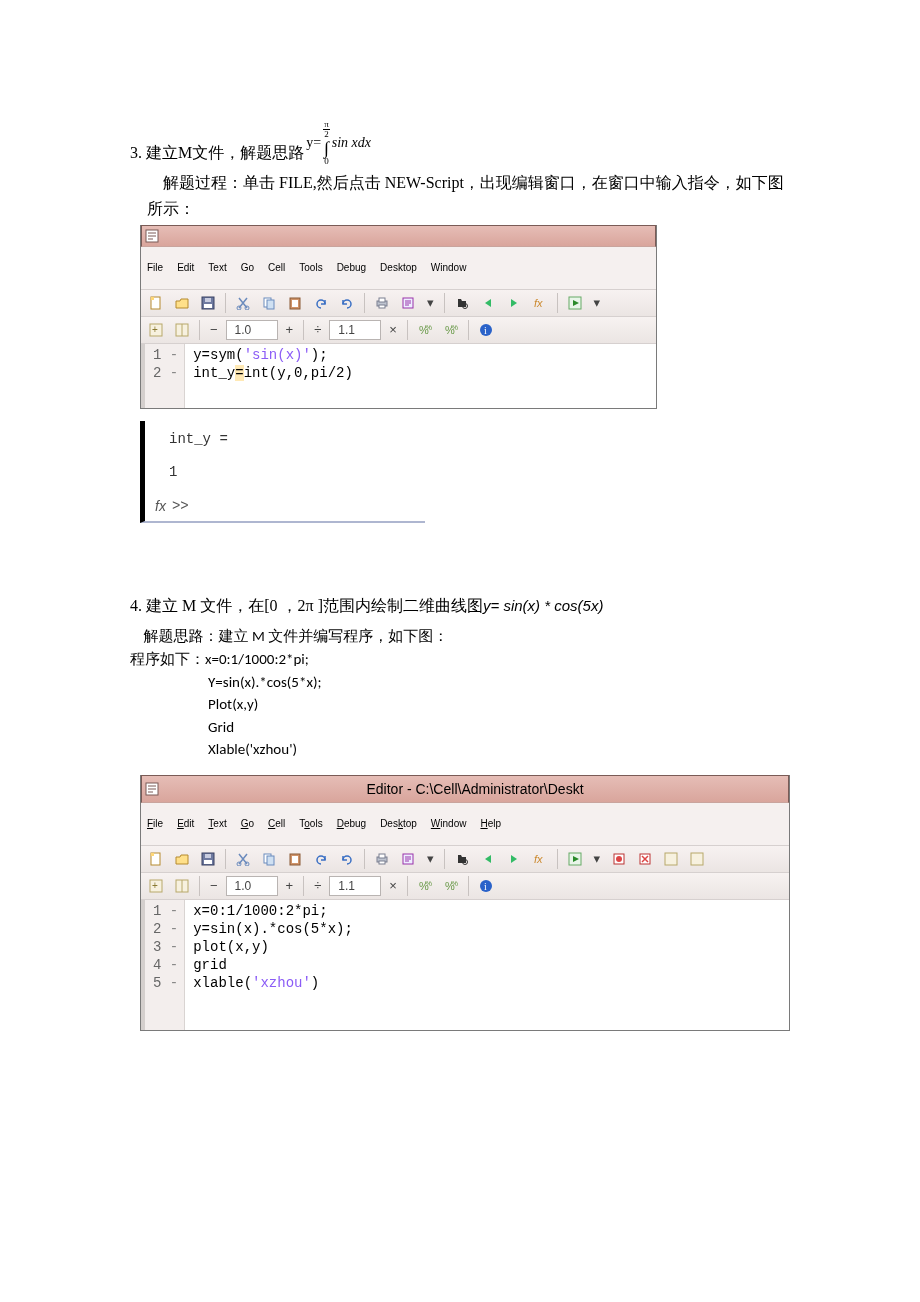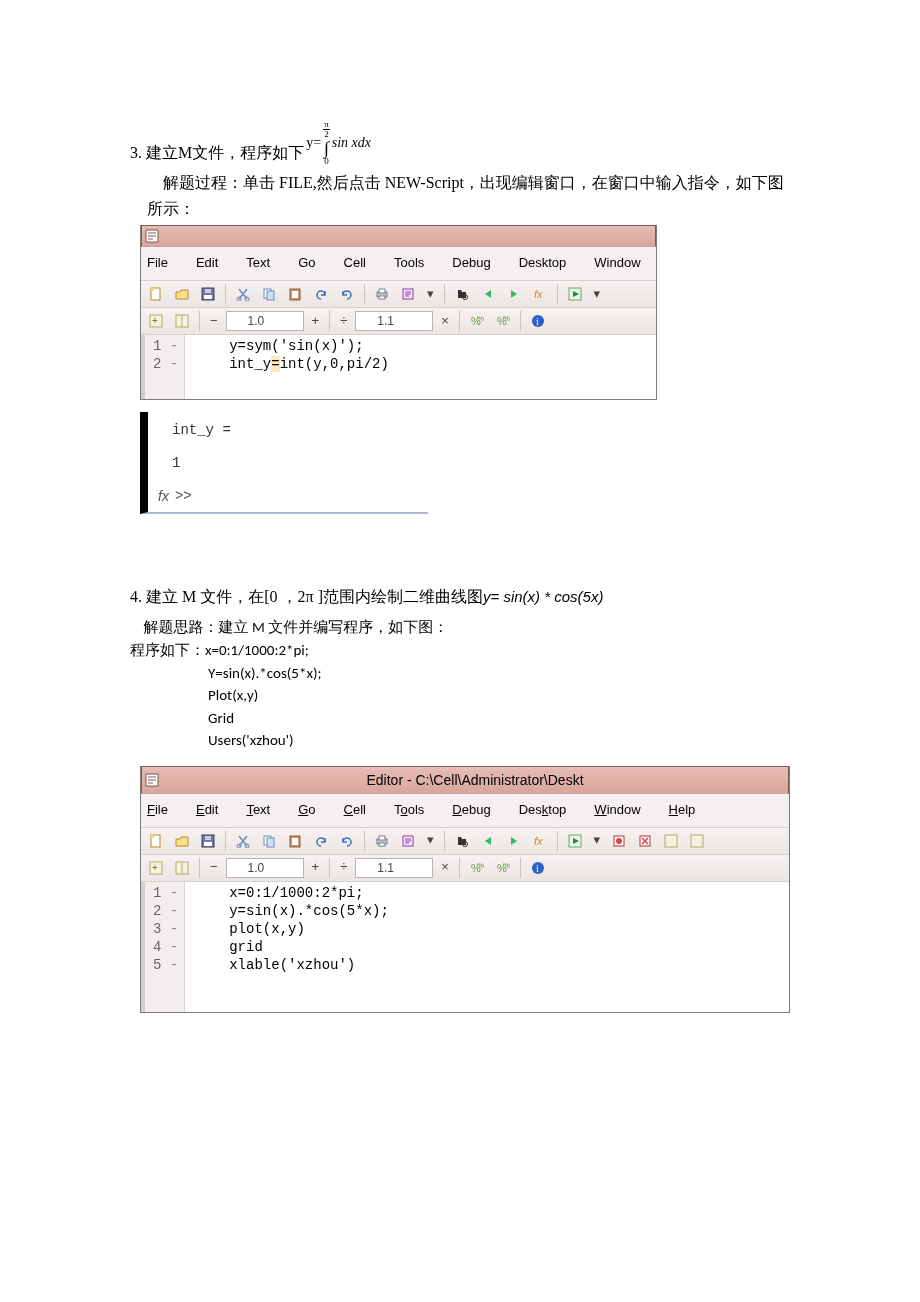--- a/index.html
+++ b/index.html
@@ -75,24 +75,24 @@
   }
   .editor .titlebar .ttext {
     flex: 1;
     text-align: center;
     white-space: nowrap;
     overflow: hidden;
   }
   .editor .menubar {
     background: #f5f0ef;
     border-bottom: 1px solid #d6d0cf;
-    padding: 6px 6px;
+    padding: 13px 6px;
     display: flex;
-    gap: 28px;
-    font-size: 13px;
+    gap: 14px;
+    font-size: 10px;
   }
   .editor .menubar span { cursor: default; }
   .editor .menubar .u { text-decoration: underline; }
   .editor .toolbar {
     background: linear-gradient(#f7f2f1, #ebe5e3);
     border-bottom: 1px solid #d6d0cf;
     padding: 2px 4px;
     display: flex;
     align-items: center;
     gap: 4px;
@@ -106,64 +106,63 @@
     width: 20px; height: 20px;
     display: inline-flex; align-items: center; justify-content: center;
     border: 1px solid transparent;
     border-radius: 2px;
   }
   .tb-input {
     width: 34px; height: 18px;
     border: 1px solid #b9b4b2;
     background: #fff;
     font-size: 12px;
-    padding: 0 21px;
+    padding: 0 8px;
     font-family: Tahoma, sans-serif;
     color: #444;
   }
   .tb-txt { font-size: 13px; color: #444; padding: 0 4px; }
   .editor .codearea {
     display: flex;
     background: #fff;
     font-family: "Courier New", monospace;
     font-size: 14px;
     min-height: 64px;
     border-left: 4px solid #d4cfcd;
-    gap: 36px;
   }
   .editor .gutter {
     background: #f3eeed;
     color: #666;
     padding: 2px 6px 2px 8px;
     text-align: right;
     border-right: 1px solid #d9d4d2;
     white-space: pre;
     line-height: 18px;
   }
   .editor .gutter .dash { color: #888; }
   .editor .code {
     padding: 2px 8px;
     white-space: pre;
     line-height: 18px;
     flex: 1;
   }
-  .code .str { color: #000000; } 
+  .code .str { color: #8b5cf6; } 
   .code .warn {
     background: #ffe9b5;
   }
   .editor.small { width: 515px; }
   .editor.wide  { width: 648px; }
 
   
   .cmd {
     margin: 6px 10px 10px 10px;
     width: 260px;
     font-family: "Courier New", monospace;
     font-size: 14px;
-    border-left: 8px solid #000000;
+    border-left: 5px solid #000000;
     border-bottom: 2px solid #aeb6d0;
     padding: 6px 10px 2px 10px;
     color: #333;
     line-height: 1.8;
   }
   .cmd .prompt {
     display: flex; align-items: center; gap: 6px;
     font-family: Tahoma, sans-serif;
     font-style: italic;
     color: #555;
@@ -180,21 +179,21 @@
   .codeblock div:first-child { margin-left: -5.2em; }
   svg { display: block; }
 </style>
 </head>
 <body>
 
 <div class="page">
 
   <div class="q-line">
     <span class="q-num">3. </span>
-    <span>建立M文件，程序如下 </span>
+    <span>建立M文件，解题思路 </span>
     <span class="formula">
       <span>y=</span>
       <span class="int">
         <span class="ub"><span class="frac">
               <span class="num">π</span>
               <span>2</span>
             </span></span>
         <span class="int-sym">∫</span>
         <span class="lb">0</span>
       </span>
@@ -389,21 +388,21 @@
     <span class="serif-it" style="font-size:15px;">y= sin(x) * cos(5x)</span>
   </div>
 
   <p class="sans noindent" style="margin:6px 0 0 0; white-space:pre-wrap;">    解题思路：建立 M 文件并编写程序，如下图：</p>
 
   <div class="sans codeblock">
     <div><span>程序如下：</span><span>x=0:1/1000:2*pi;</span></div>
     <div>Y=sin(x).*cos(5*x);</div>
     <div>Plot(x,y)</div>
     <div>Grid</div>
-    <div>Users('xzhou')</div>
+    <div>Xlable('xzhou')</div>
   </div>
 
   <div class="editor wide" style="margin-top:14px;">
     <div class="titlebar">
       <span class="ticon">
         <svg width="14" height="14">
             <rect x="1" y="1" width="12" height="12" fill="#fff" stroke="#7a5b56"></rect>
             <path d="M3 4 L11 4 M3 7 L11 7 M3 10 L8 10" stroke="#7a5b56" stroke-width="1"></path>
           </svg>
       </span>

